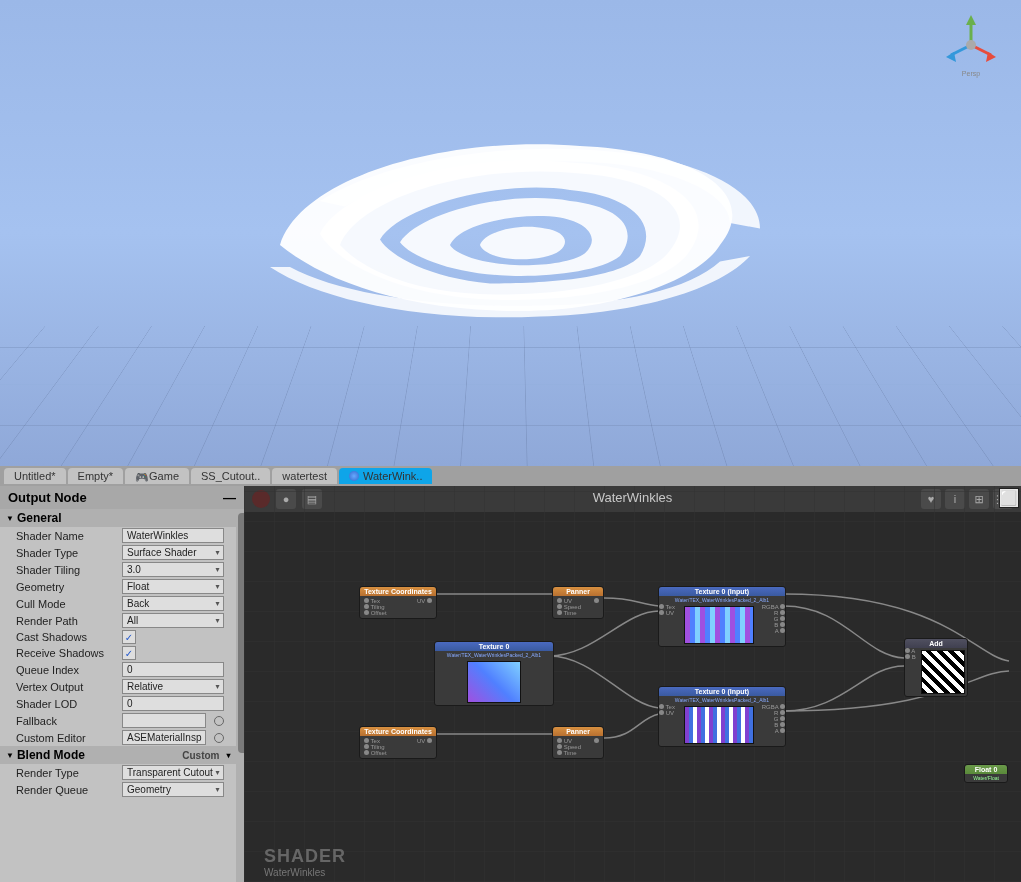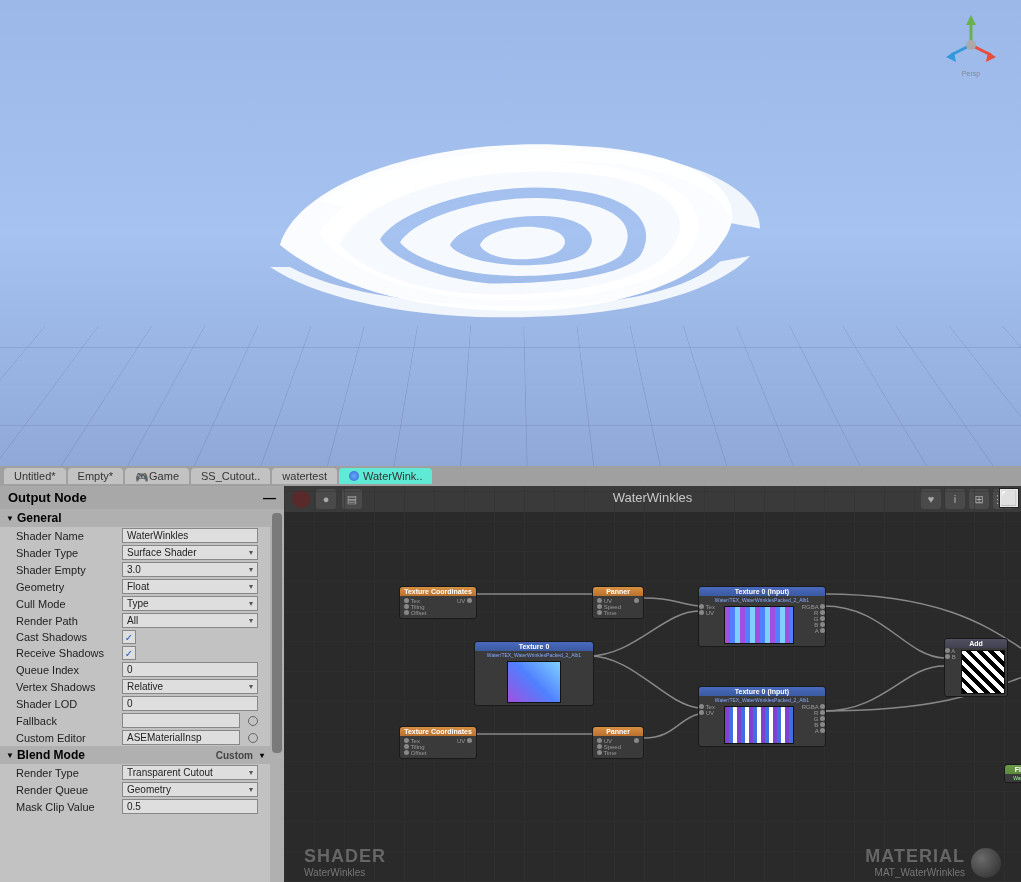--- a/index.html
+++ b/index.html
@@ -9,28 +9,28 @@
 .scene-viewport { width: 1021px; height: 466px; position: relative; background: linear-gradient(to bottom, #9bb8e8 0%, #a5c2f0 50%, #8fa8d8 100%); overflow: hidden; }
 .grid-floor { position: absolute; inset: 0; perspective: 800px; }
 .grid-plane { position: absolute; width: 200%; height: 200%; left: -50%; top: 30%; transform: rotateX(60deg); background-image: repeating-linear-gradient(0deg, rgba(90,110,150,0.3) 0 1px, transparent 1px 80px), repeating-linear-gradient(90deg, rgba(90,110,150,0.3) 0 1px, transparent 1px 80px); }
 .water-swirl { position: absolute; left: 240px; top: 80px; width: 560px; height: 330px; }
 .water-swirl svg { width: 100%; height: 100%; }
 .gizmo { position: absolute; top: 10px; right: 15px; width: 70px; height: 70px; }
 
 
 .tab-row { height: 20px; background: #a0a0a0; display: flex; gap: 2px; padding-left: 4px; align-items: center; }
 .tab { padding: 2px 10px; font-size: 11px; color: #333; background: #c2c2c2; border-radius: 4px 4px 0 0; cursor: pointer; display: flex; align-items: center; gap: 4px; }
-.tab.active { background: #5eead4; justify-content: flex-end; }
+.tab.active { background: #0ea5e9; justify-content: flex-end; }
 .tab .icon { width: 10px; height: 10px; display: inline-block; }
 
 
 .editor { display: flex; width: 1021px; height: 396px; }
 
 
-.inspector { width: 284px; background: #c2c2c2; display: flex; flex-direction: column; overflow: hidden; }
+.inspector { width: 244px; background: #c2c2c2; display: flex; flex-direction: column; overflow: hidden; }
 .inspector-title { padding: 4px 8px; font-weight: bold; font-size: 13px; background: #a8a8a8; display: flex; justify-content: space-between; align-items: center; }
 .inspector-body { flex: 1; overflow-y: auto; display: flex; }
 .insp-content { flex: 1; }
 .scrollbar-vert { width: 14px; background: #b0b0b0; position: relative; }
 .scroll-thumb { position: absolute; top: 4px; left: 2px; width: 10px; height: 240px; background: #7a7a7a; border-radius: 4px; cursor: pointer; }
 .section-header { padding: 2px 6px; font-size: 12px; font-weight: bold; background: #b0b0b0; display: flex; align-items: center; gap: 3px; }
 .section-header .arrow { font-size: 8px; }
 .insp-row { display: flex; align-items: center; padding: 1px 12px 1px 16px; font-size: 11px; gap: 6px; }
 .insp-label { width: 100px; color: #222; }
 .insp-field { flex: 1; height: 15px; background: #dedede; border: 1px solid #888; font-size: 10px; padding: 0 4px; display: flex; align-items: center; color: #222; }
@@ -146,49 +146,49 @@
 
         <div class="insp-row">
             <span class="insp-label">Shader Name</span>
             <div class="insp-field">WaterWinkles</div>
           </div>
         <div class="insp-row">
             <span class="insp-label">Shader Type</span>
             <div class="insp-dropdown">Surface Shader</div>
           </div>
         <div class="insp-row">
-            <span class="insp-label">Shader Empty</span>
+            <span class="insp-label">Shader Tiling</span>
             <div class="insp-dropdown">3.0</div>
           </div>
         <div class="insp-row">
             <span class="insp-label">Geometry</span>
             <div class="insp-dropdown">Float</div>
           </div>
         <div class="insp-row">
             <span class="insp-label">Cull Mode</span>
-            <div class="insp-dropdown">Type</div>
+            <div class="insp-dropdown">Back</div>
           </div>
         <div class="insp-row">
             <span class="insp-label">Render Path</span>
             <div class="insp-dropdown">All</div>
           </div>
         <div class="insp-row">
             <span class="insp-label">Cast Shadows</span>
             <div class="insp-checkbox">✓</div>
           </div>
         <div class="insp-row">
             <span class="insp-label">Receive Shadows</span>
             <div class="insp-checkbox">✓</div>
           </div>
         <div class="insp-row">
             <span class="insp-label">Queue Index</span>
             <div class="insp-field">0</div>
           </div>
         <div class="insp-row">
-            <span class="insp-label">Vertex Shadows</span>
+            <span class="insp-label">Vertex Output</span>
             <div class="insp-dropdown">Relative</div>
           </div>
         <div class="insp-row">
             <span class="insp-label">Shader LOD</span>
             <div class="insp-field">0</div>
           </div>
         <div class="insp-row">
             <span class="insp-label">Fallback</span>
             <div class="insp-field"></div>
             <div class="insp-picker"></div>
@@ -205,24 +205,20 @@
             <span class="section-right">Custom</span>
             <span style="font-size:8px;margin-left:4px">▾</span>
           </div>
         <div class="insp-row">
             <span class="insp-label">Render Type</span>
             <div class="insp-dropdown">Transparent Cutout</div>
           </div>
         <div class="insp-row">
             <span class="insp-label">Render Queue</span>
             <div class="insp-dropdown">Geometry</div>
-          </div>
-        <div class="insp-row">
-            <span class="insp-label">Mask Clip Value</span>
-            <div class="insp-field">0.5</div>
           </div>
       </div>
       <div class="scrollbar-vert">
           <div class="scroll-thumb"></div>
         </div>
     </div>
   </div>
 
   <div class="node-graph">
     <div class="graph-grid"></div>
@@ -376,22 +372,15 @@
     <div class="node" style="left:720px;top:278px;width:44px">
       <div class="node-header green">Float 0</div>
       <div style="font-size:5px;text-align:center;color:#9f9;padding:1px">Water/Float</div>
     </div>
 
     <div class="footer-labels">
       <div>
         <div class="footer-label">SHADER</div>
         <div class="footer-sub">WaterWinkles</div>
       </div>
-      <div class="footer-right">
-        <div>
-          <div class="footer-label">MATERIAL</div>
-          <div class="footer-sub">MAT_WaterWrinkles</div>
-        </div>
-        <div class="mat-sphere"></div>
-      </div>
     </div>
   </div>
 </div>
 
 </body></html>

